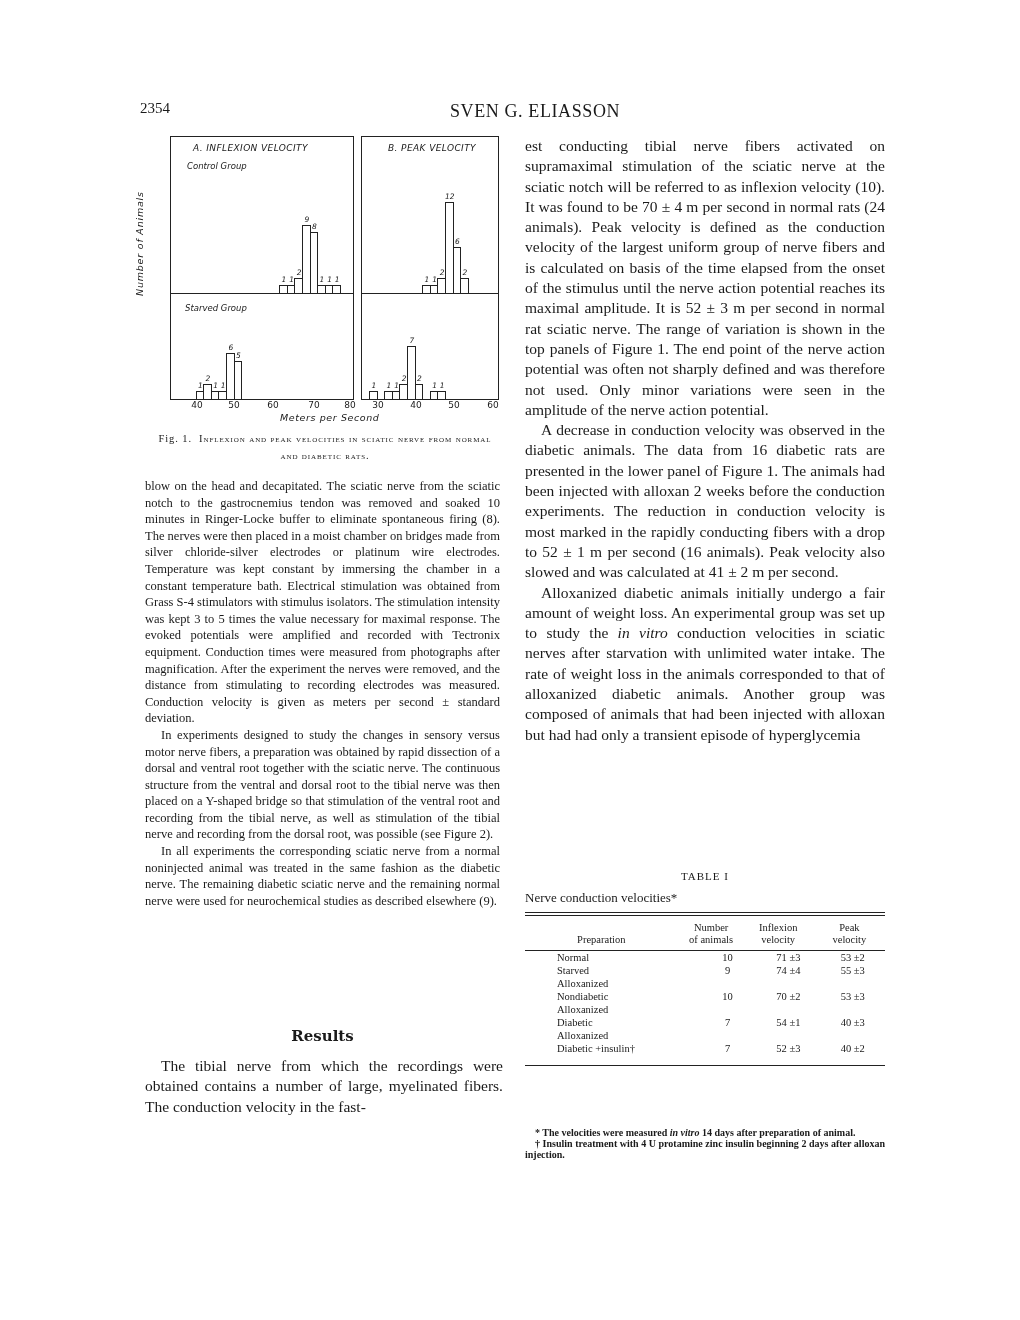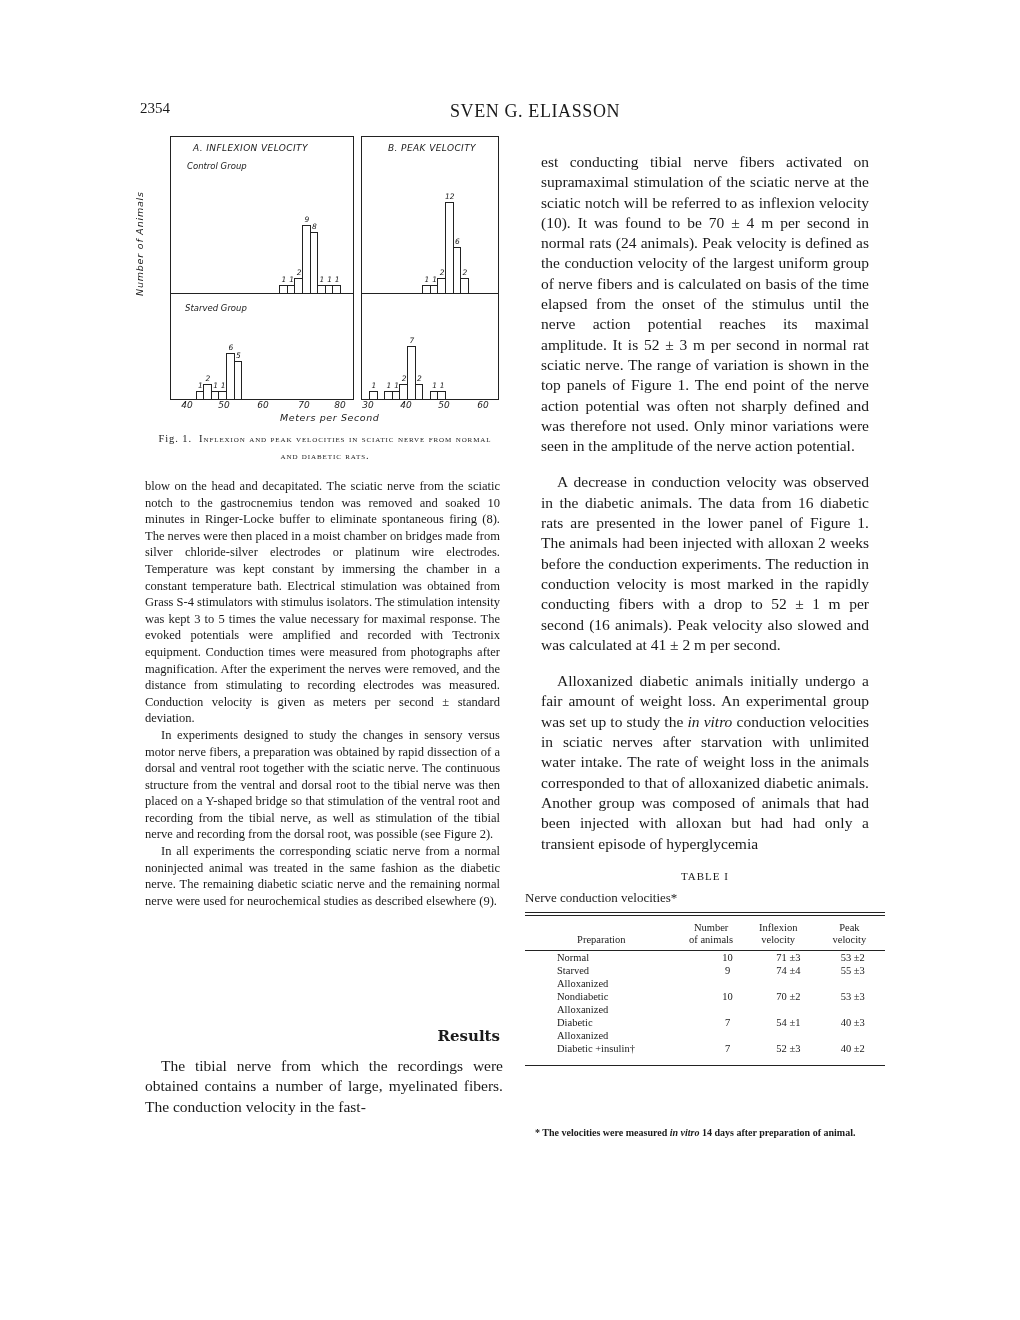--- a/index.html
+++ b/index.html
@@ -14,36 +14,36 @@
   .panel { position: absolute; border: 1.4px solid #222; background: #fff; }
   .panel-a { left: 30px; top: 0px; width: 182px; height: 262px; }
   .panel-b { left: 221px; top: 0px; width: 136px; height: 262px; }
   .panel .divider { position: absolute; left: 0; right: 0; top: 156px; height: 0; border-top: 1.4px solid #222; }
   .panel-title { position: absolute; top: 6px; font-family: "DejaVu Sans", sans-serif; font-style: italic; font-size: 9px; letter-spacing: 0.4px; white-space: nowrap; }
   .group-label { position: absolute; font-family: "DejaVu Sans", sans-serif; font-style: italic; font-size: 8.5px; white-space: nowrap; }
   .bar { position: absolute; border: 1.1px solid #222; border-bottom: none; box-sizing: border-box; background: #fff; }
   .bar-label { position: absolute; font-family: "DejaVu Sans", sans-serif; font-style: italic; font-size: 7.5px; transform: translateX(-50%); white-space: nowrap; }
   .ylabel { position: absolute; left: -6px; top: 160px; transform: rotate(-90deg); transform-origin: left top;
             font-family: "DejaVu Sans", sans-serif; font-style: italic; font-size: 9.5px; letter-spacing: 0.8px; white-space: nowrap; }
-  .tick { position: absolute; top: 264px; font-family: "DejaVu Sans", sans-serif; font-style: italic; font-size: 9px; transform: translateX(-50%); }
+  .tick { position: absolute; top: 264px; font-family: "DejaVu Sans", sans-serif; font-size: 9px; transform: translateX(-50%); margin-left: 10px; }
   .xlabel { position: absolute; left: 140px; top: 276px; font-family: "DejaVu Sans", sans-serif; font-style: italic; font-size: 9.5px; letter-spacing: 0.6px; white-space: nowrap; }
   .caption { left: 150px; top: 430px; width: 350px; text-align: center; font-size: 10.5px; line-height: 17px; letter-spacing: 0.9px; }
   .caption .sc { font-variant: small-caps; }
 
   
   .col { font-size: 12.5px; line-height: 16.6px; text-align: justify; }
   .col-left { left: 145px; top: 478px; width: 355px; }
   .col-left p { margin: 0; text-indent: 16px; }
   .col-left p.noindent { text-indent: 0; }
-  .results-head { left: 145px; top: 1027px; width: 355px; text-align: right; font-weight: bold; font-size: 15px; font-family: "DejaVu Serif", serif; }
+  .results-head { left: 145px; top: 1027px; width: 355px; text-align: center; font-weight: bold; font-size: 15px; font-family: "DejaVu Serif", serif; }
   .col-left-big { left: 145px; top: 1056px; width: 358px; font-size: 15.5px; line-height: 20.3px; text-align: justify; }
   .col-left-big p { margin: 0; text-indent: 16px; }
 
   .col-right { left: 525px; top: 136px; width: 360px; font-size: 15.5px; line-height: 20.3px; text-align: justify; }
-  .col-right p { margin: 16px; text-indent: 16px; }
+  .col-right p { margin: 0; text-indent: 16px; }
   .col-right p.noindent { text-indent: 0; }
 
   
   .table-number { left: 525px; top: 870px; width: 360px; text-align: center; font-size: 11px; letter-spacing: 1px; }
   .table-title { left: 525px; top: 890px; width: 360px; text-align: left; font-size: 13px; }
   .table-wrap { left: 525px; top: 912px; width: 360px; font-size: 10.5px; }
   .rule2 { border-top: 1px solid #222; border-bottom: 1px solid #222; height: 2px; }
   .rule1 { border-top: 1px solid #222; }
   table { border-collapse: collapse; width: 100%; }
   th { font-weight: normal; font-size: 10.5px; line-height: 12px; padding: 6px 2px 4px; }
@@ -240,13 +240,14 @@
         <td class="c-inf">52 ±3</td>
         <td class="c-peak">40 ±2</td>
       </tr>
     </tbody>
   </table>
   <div class="rule1" style="margin-top:10px"></div>
 </div>
 
 <div class="abs footnotes">
   <p><span>* The velocities were measured </span><i>in vitro</i><span> 14 days after preparation of animal.</span></p>
+  <p>† Insulin treatment with 4 U protamine zinc insulin beginning 2 days after alloxan injection.</p>
 </div>
 
 </body></html>

